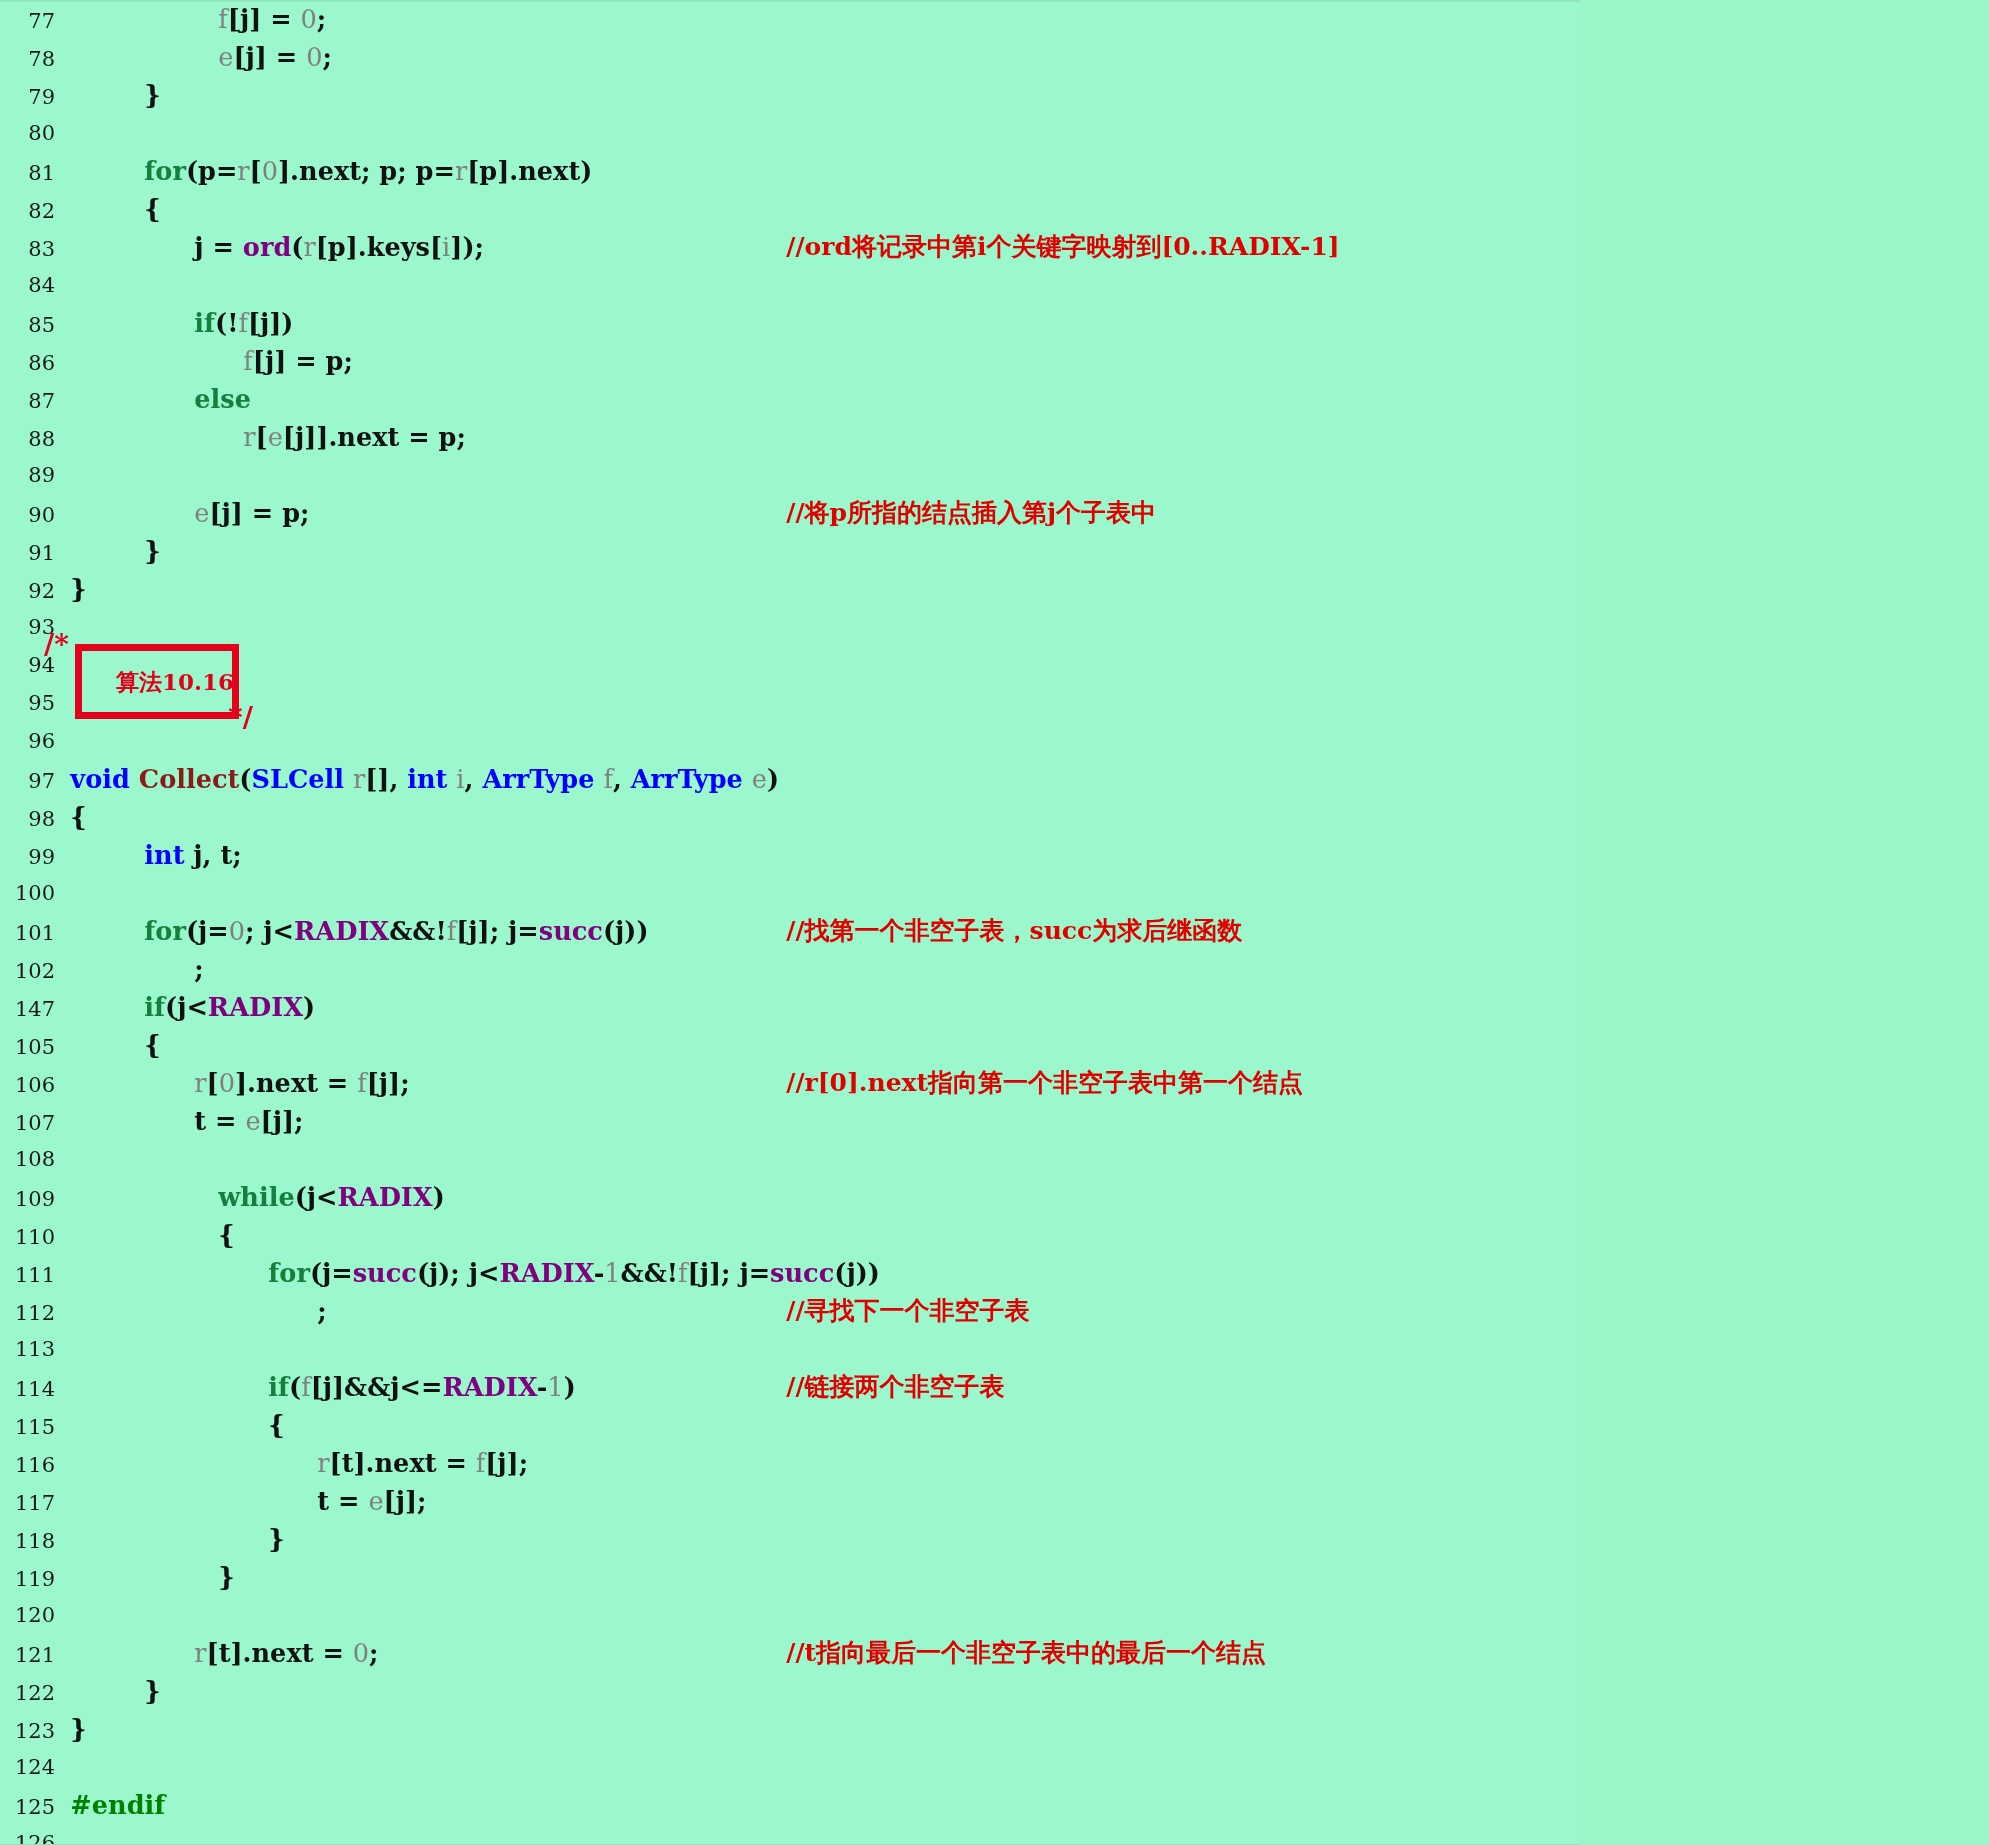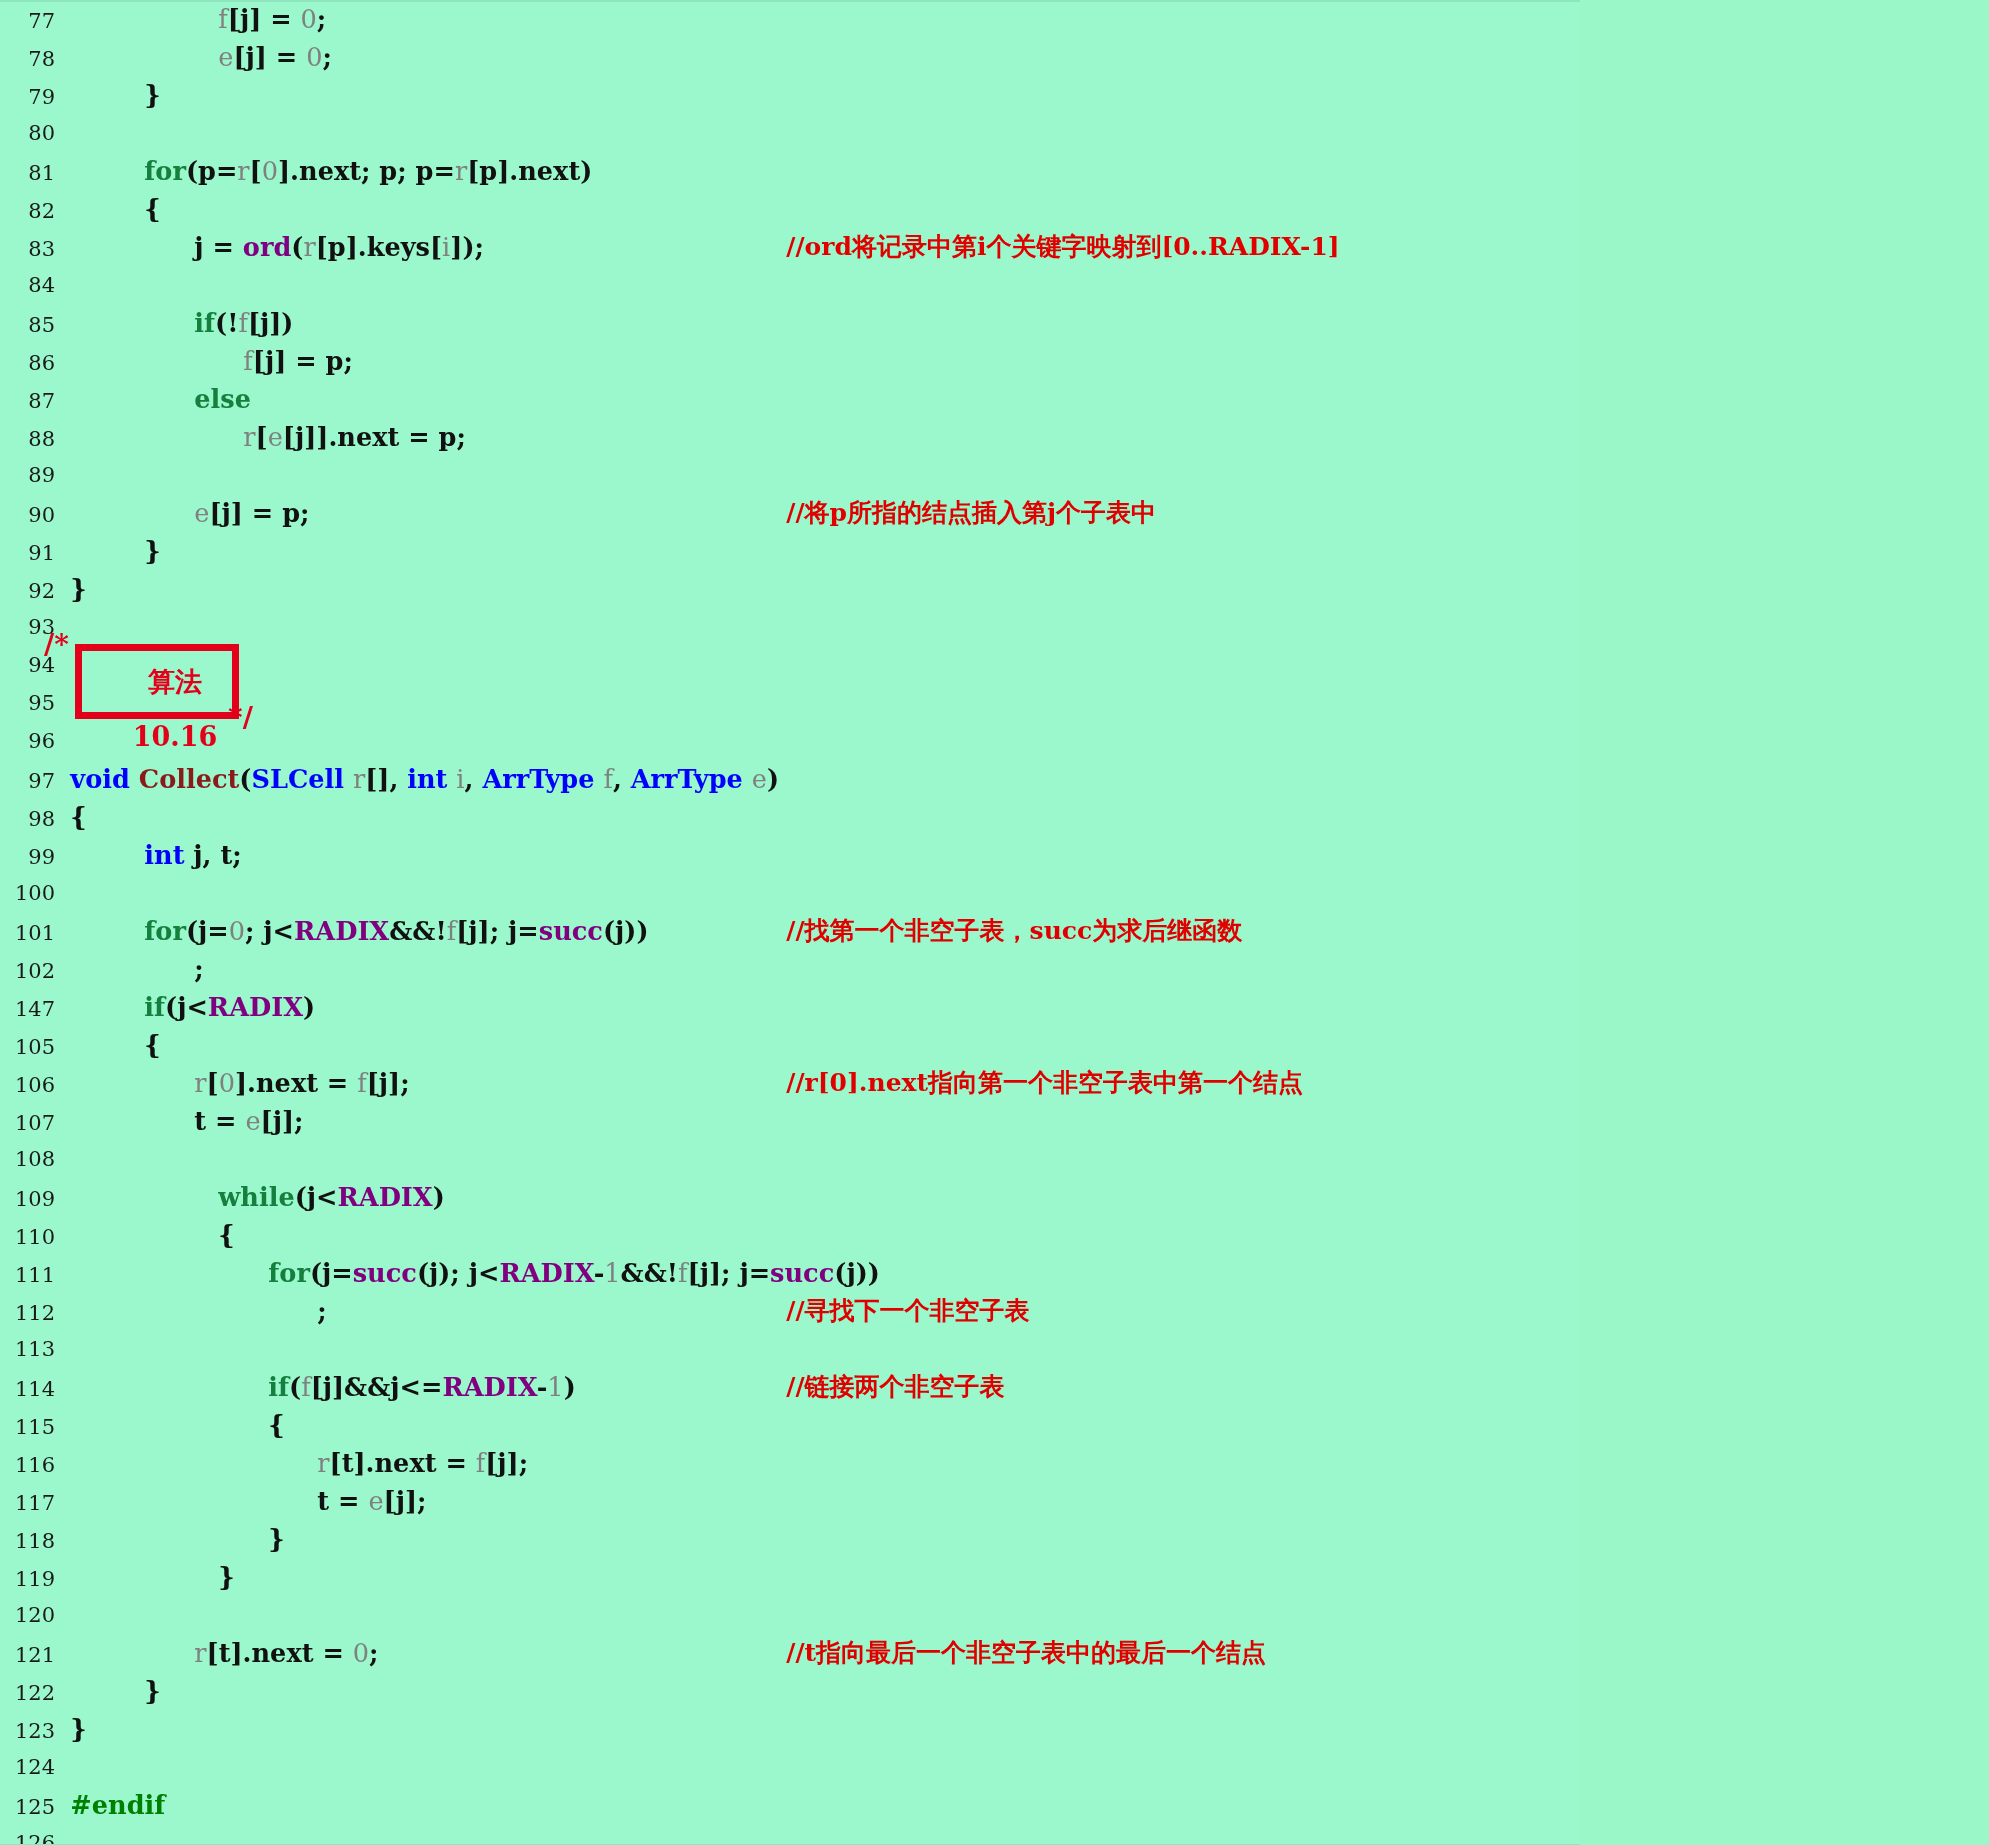--- a/index.html
+++ b/index.html
@@ -96,21 +96,21 @@
   }
   .anno-label {
     position: absolute;
     left: 107px;
     top: 654px;
     width: 136px;
     height: 55px;
     line-height: 55px;
     text-align: center;
     color: #E2001A;
-    font-size: 27px;
+    font-size: 23px;
     font-weight: bold;
     font-family: "DejaVu Serif", "Liberation Serif", serif;
   }
   .anno-open {
     position: absolute;
     left: 44px;
     top: 628px;
     color: #E2001A;
     font-size: 28px;
     font-weight: bold;

